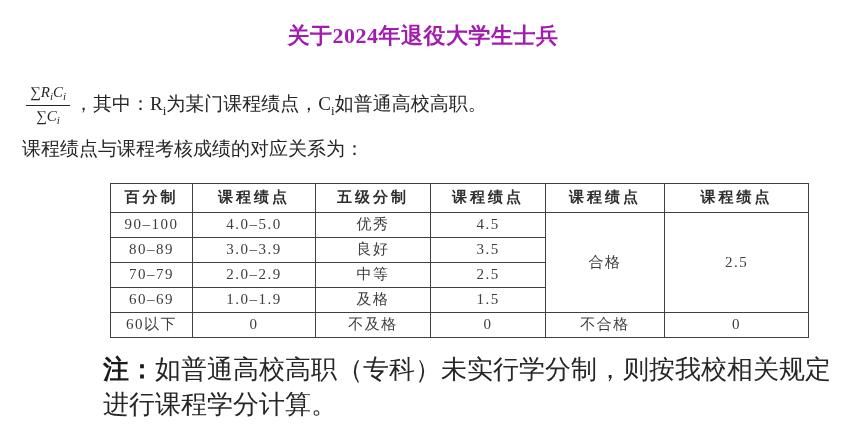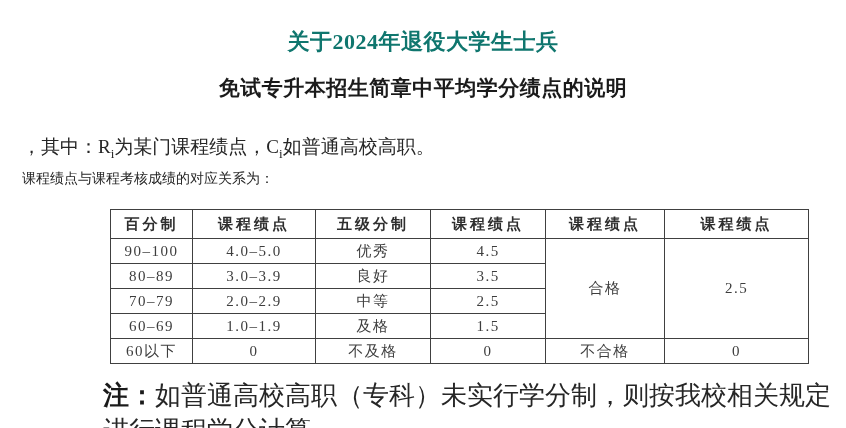--- a/index.html
+++ b/index.html
@@ -7,25 +7,25 @@
   .doc {
     position: relative;
     width: 846px;
     height: 428px;
     background: #ffffff;
     color: #212121;
     font-family: "Liberation Sans", sans-serif;
     overflow: hidden;
   }
   .title-line1 {
-    padding-top: 27px;
+    padding-top: 21px;
     text-align: center;
     font-size: 22px;
     font-weight: bold;
-    color: #0f766e;
+    color: #a21caf;
     letter-spacing: 0.5px;
   }
   .title-year {
     font-family: "Liberation Serif", serif;
     font-weight: bold;
   }
   .title-line2 {
     margin-top: 17px;
     text-align: center;
     font-size: 21px;
@@ -61,21 +61,21 @@
   }
   .frac .num {
     border-bottom: 1px solid #262626;
     padding: 0 4px 1px 4px;
   }
   .frac .den { padding-top: 1px; }
   .mvar { font-style: italic; }
   .frac sub { font-size: 11px; font-style: italic; vertical-align: -3px; }
   .para2 {
     margin: 8px 0 0 22px;
-    font-size: 14px;
+    font-size: 19px;
     color: #262626;
   }
   table.grade-table {
     margin: 21px 0 0 110px;
     border-collapse: collapse;
     table-layout: fixed;
     width: 698px;
     font-family: "Liberation Serif", serif;
     color: #3d3d3d;
     padding-left: 45px;
@@ -108,23 +108,26 @@
 </style>
 </head>
 <body>
 
 <div class="doc">
 
   <div class="title-line1">
     <span>关于</span><span class="title-year">2024</span><span>年退役大学生士兵</span>
   </div>
 
-  <div class="title-line2">免试专升本招生简章中平均学分绩点的说明</div>
 
   <div class="para1">
+    <span class="frac">
+      <span class="num"><span>∑</span><span class="mvar">R</span><sub>i</sub><span class="mvar">C</span><sub>i</sub></span>
+      <span class="den"><span>∑</span><span class="mvar">C</span><sub>i</sub></span>
+    </span>
     <span class="ptext"><span>，其中：</span><span class="latin">R</span><sub>i</sub><span>为某门课程绩点，</span><span class="latin">C</span><sub>i</sub><span>如普通高校高职。</span></span>
   </div>
 
   <div class="para2">课程绩点与课程考核成绩的对应关系为：</div>
 
   <table class="grade-table">
     <colgroup>
       <col style="width:82px">
         <col style="width:123px">
         <col style="width:115px">

